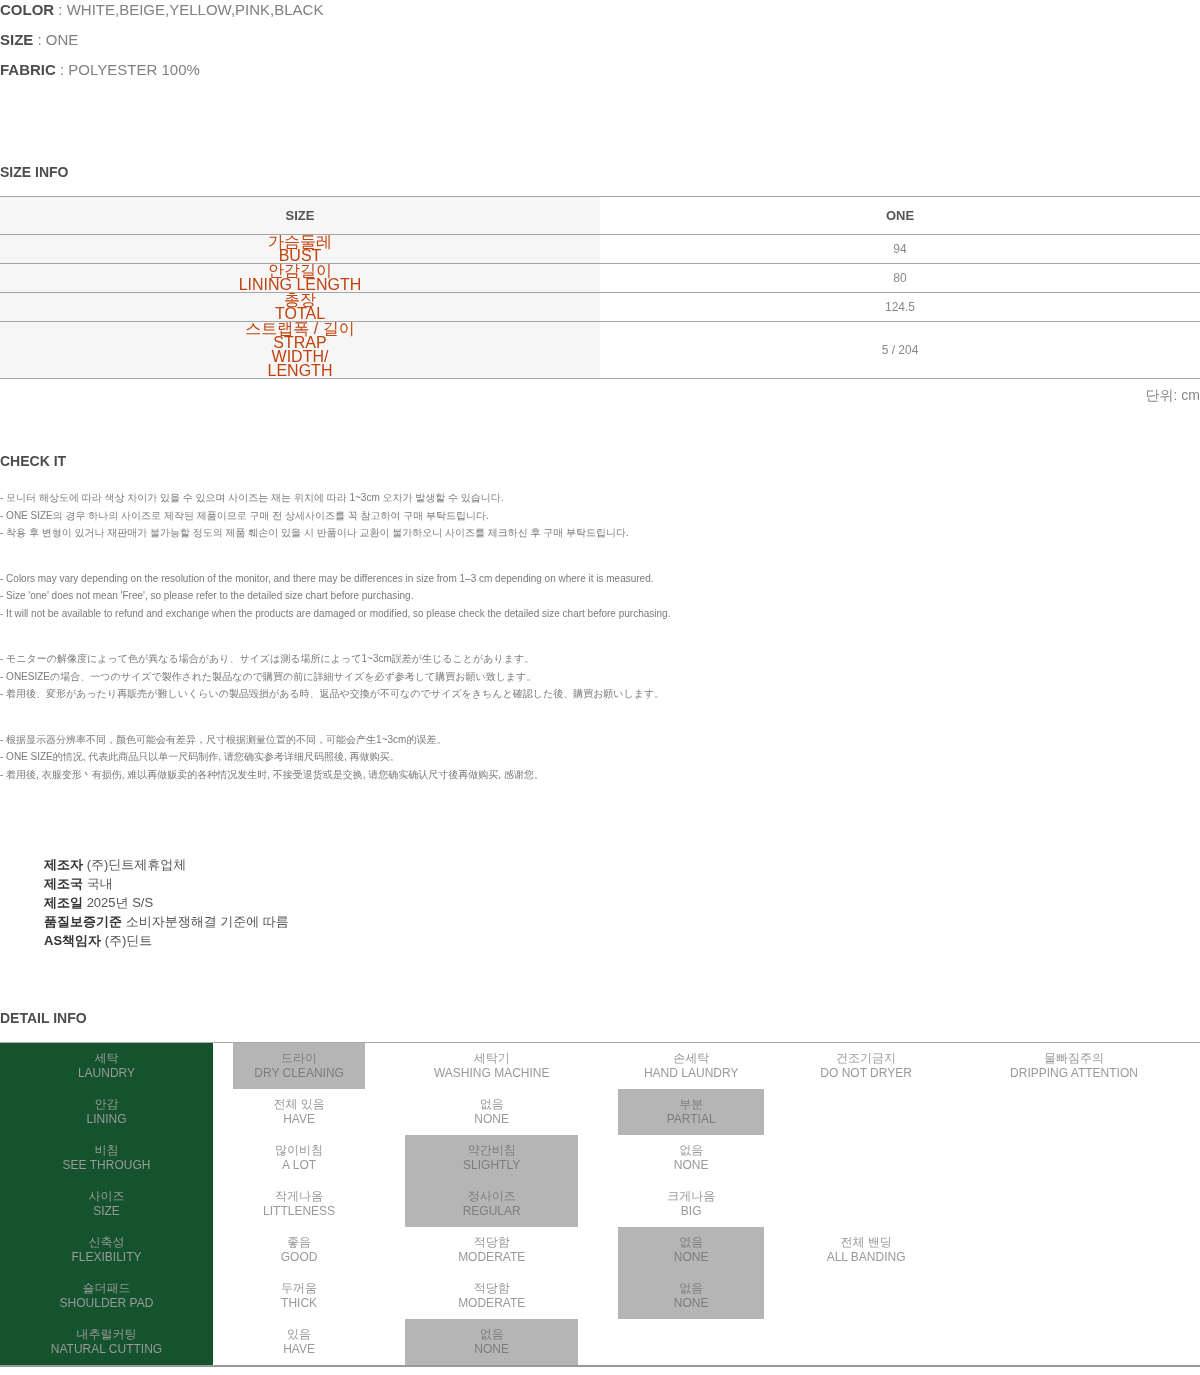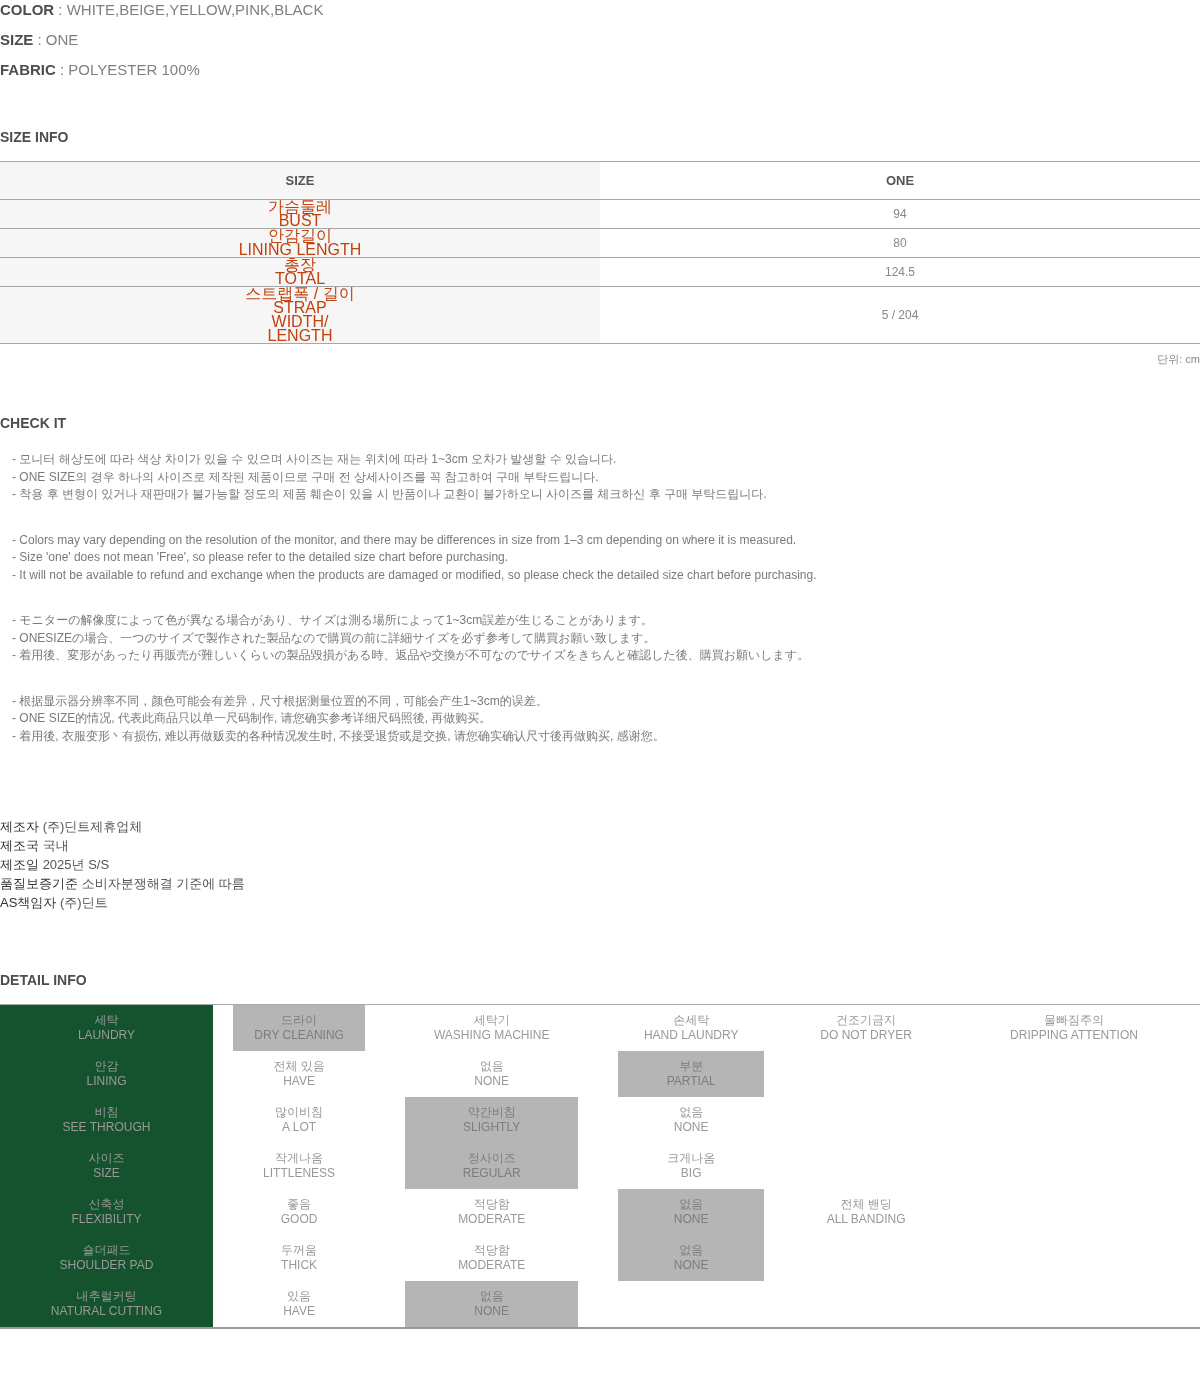--- a/index.html
+++ b/index.html
@@ -10,43 +10,43 @@
   }
 
   
   .specs { }
   .spec-line { font-size:15px; line-height:20px; margin:0 0 10px 0; color:#808080; }
   .spec-label { font-weight:bold; color:#4d4d4d; }
   .spec-sep { color:#808080; }
 
   
   .section-heading { font-size:14px; line-height:20px; font-weight:bold; color:#4d4d4d; margin:0; }
-  #size-info-heading { margin-top:47px; }
+  #size-info-heading { margin-top:82px; }
   #check-heading { margin-top:46px; }
   #detail-heading { margin-top:58px; }
 
   
   .size-table { width:100%; border-collapse:collapse; margin-top:14px; border-top:1px solid #a6a6a6; }
   .size-table td { width:50%; text-align:center; vertical-align:middle; border-bottom:1px solid #a6a6a6; padding:0; }
   .size-label-cell { background:#f6f6f6; font-weight:normal; color:#c2410c; font-size:16px; line-height:14px; padding:4px 0; }
   .size-head-row td { height:37px; font-size:13px; font-weight:bold; color:#555; }
   .size-head-label { background:#f6f6f6; }
   .size-value-cell { color:#888; font-size:12px; }
   .size-en { white-space:pre-line; }
   .size-body-label { padding:4px 0; }
-  .unit-note { text-align:right; font-size:11px; color:#888; margin-top:8px; }
-
-  
-  .check-block { font-size:12px; line-height:17.5px; color:#7a7a7a; white-space:pre-line; margin:28px 0 0 12px; }
+  .unit-note { text-align:right; font-size:14px; color:#888; margin-top:8px; }
+
+  
+  .check-block { font-size:10px; line-height:17.5px; color:#7a7a7a; white-space:pre-line; margin:28px 0 0 0; }
   .check-block.first { margin-top:18px; }
 
   
   .manufacturer { margin-top:72px; }
   .manu-line { font-size:13px; line-height:19px; color:#555; }
-  .manu-label { font-weight:normal; color:#333; }
+  .manu-label { font-weight:bold; color:#333;padding-left:44px; }
 
   
   .detail-table {
     width:100%; border-collapse:collapse; table-layout:fixed;
     margin-top:14px; border-top:1px solid #aaa; border-bottom:2px solid #999;
   }
   .detail-table td { height:46px; padding:0; vertical-align:middle; }
   .col-label  { width:17.75%; }
   .col-opt1   { width:14.35%; }
   .col-opt2   { width:17.75%; }

